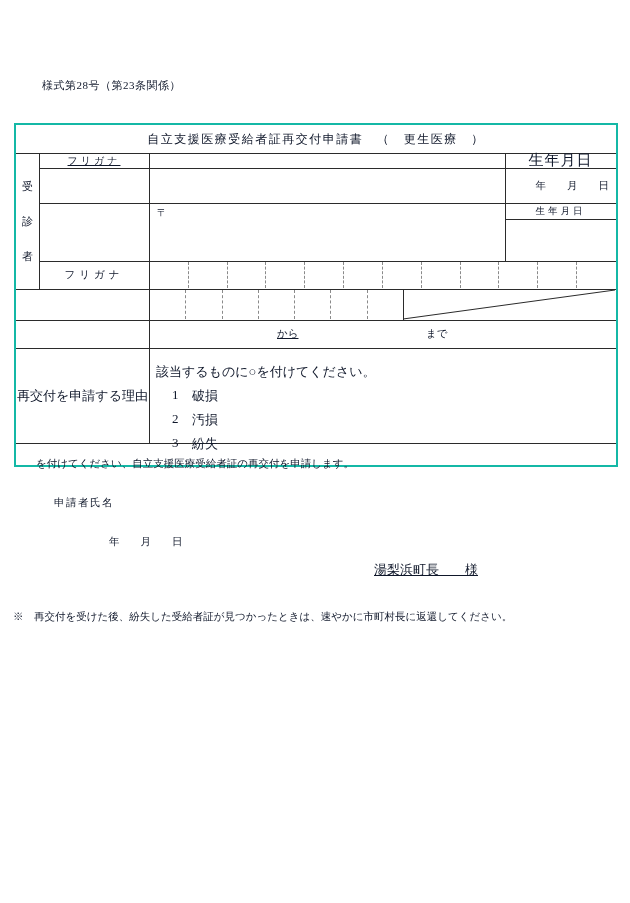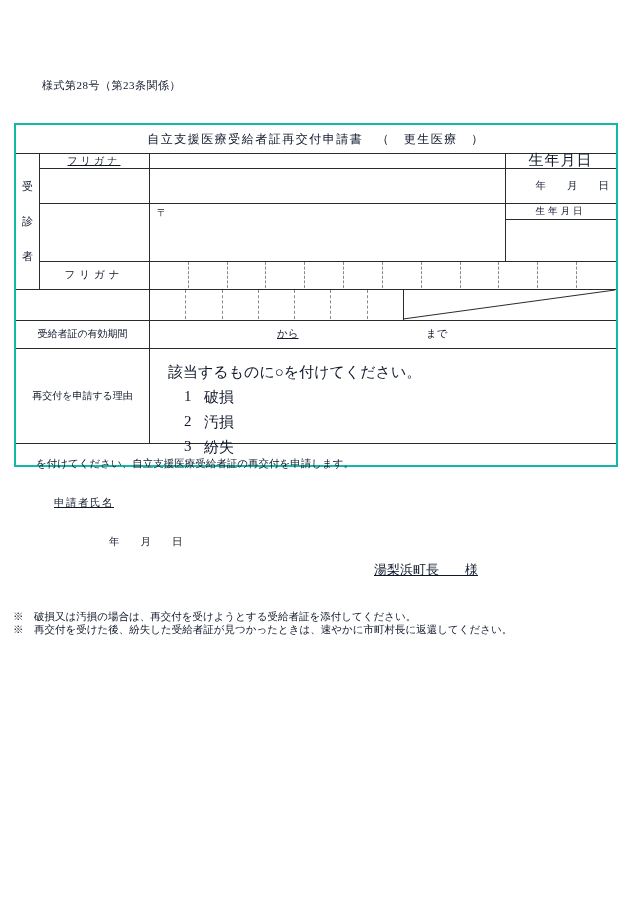--- a/index.html
+++ b/index.html
@@ -22,21 +22,21 @@
   .vline{position:absolute;width:0;border-left:1px solid #2b2b2b;}
   .cell{position:absolute;display:flex;align-items:center;justify-content:center;font-size:10.5px;}
   .side-label{
     position:absolute;left:0;top:28px;width:23px;height:136px;
     display:flex;flex-direction:column;align-items:center;justify-content:center;
     gap:20px;font-size:11px;
   }
   .digit-row{position:absolute;display:flex;}
   .digit-cell{flex:1;border-left:1px dashed #8a8a8a;}
   .digit-cell:first-child{border-left:none;}
-  .reason-content{position:absolute;left:140px;top:238px;font-size:15px;margin-left:12px;}
+  .reason-content{position:absolute;left:140px;top:238px;font-size:13px;}
   .reason-option{margin-top:6px;margin-left:16px;display:flex;}
   .reason-option .opt-no{width:20px;}
   .notes{position:absolute;left:13px;top:610px;font-size:10.5px;line-height:13px;}
 </style>
 </head>
 <body>
 
 <div class="page">
 
   <div class="form-code">様式第28号（第23条関係）</div>
@@ -102,48 +102,46 @@
         <div class="digit-cell"></div>
         <div class="digit-cell"></div>
         <div class="digit-cell"></div>
       </div>
     <div class="abs" style="left:387px;top:164px;width:212px;height:31px;">
       <svg width="212" height="31" style="display:block;">
         <line x1="0" y1="30" x2="212" y2="1" stroke="#2b2b2b" stroke-width="1"></line>
       </svg>
     </div>
 
-    <div class="cell" style="left:0;top:195px;width:133px;height:28px;font-size:10px;">受給者証の有効期間</div>
     <div class="cell" style="left:133px;top:195px;width:467px;height:28px;"></div>
     <div class="abs" style="left:261px;top:195px;height:28px;line-height:28px;font-size:10.5px;text-decoration:underline;">から</div>
     <div class="abs" style="left:371px;top:195px;height:28px;line-height:28px;font-size:10.5px;margin-left:39px;">まで</div>
 
-    <div class="cell" style="left:0;top:223px;width:133px;height:95px;font-size:10px;">再交付を申請する理由</div>
+    <div class="cell" style="left:0;top:223px;width:133px;height:95px;font-size:13px;">再交付を申請する理由</div>
     <div class="reason-content">
       <div>該当するものに○を付けてください。</div>
       <div id="reason-options">
           <div class="reason-option">
             <span class="opt-no">1</span>
             <span>破損</span>
           </div>
           <div class="reason-option">
             <span class="opt-no">2</span>
             <span>汚損</span>
           </div>
           <div class="reason-option">
             <span class="opt-no">3</span>
             <span>紛失</span>
           </div>
         </div>
     </div>
 
     <div class="abs" style="left:20px;top:332px;font-size:10.5px;">を付けてください、自立支援医療受給者証の再交付を申請します。</div>
-    <div class="abs" style="left:38px;top:371px;font-size:10.5px;letter-spacing:1.5px;text-decoration:underline;">申請者氏名</div>
+    <div class="abs" style="left:38px;top:371px;font-size:10.5px;letter-spacing:1.5px;">申請者氏名</div>
     <div class="abs" style="left:93px;top:410px;font-size:10.5px;">年　　月　　日</div>
     <div class="abs" style="left:358px;top:436px;font-size:13px;text-decoration:underline;">湯梨浜町長　　様</div>
   </div>
 
   <div class="notes" id="notes">
-      <div>※　破損又は汚損の場合は、再交付を受けようとする受給者証を添付してください。</div>
       <div>※　再交付を受けた後、紛失した受給者証が見つかったときは、速やかに市町村長に返還してください。</div>
     </div>
 
 </div>
 
 </body></html>

